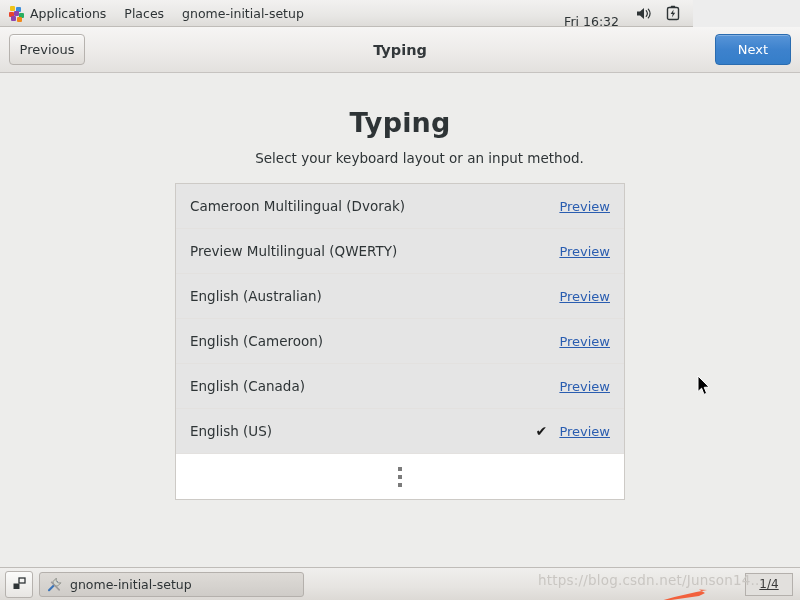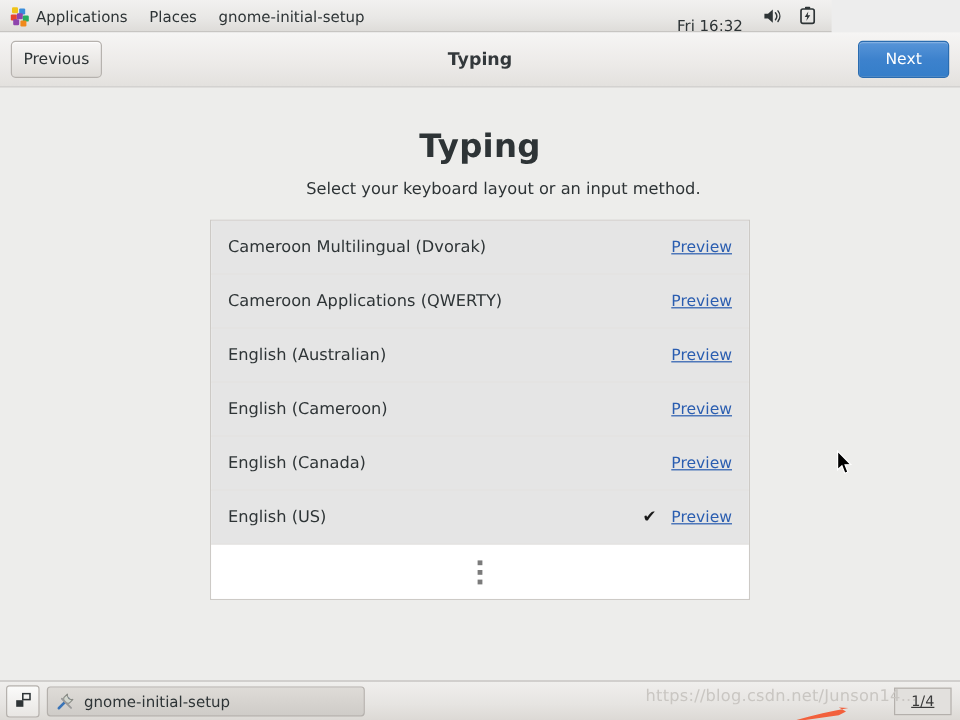--- a/index.html
+++ b/index.html
@@ -313,21 +313,21 @@
   <div id="page-title">Typing</div>
   <div id="page-subtitle">Select your keyboard layout or an input method.</div>
 
   <div id="layout-list">
       <div class="list-row">
         <div class="row-label">Cameroon Multilingual (Dvorak)</div>
         <div class="row-check"></div>
         <div class="row-preview">Preview</div>
       </div>
       <div class="list-row">
-        <div class="row-label">Cameroon Applications (QWERTY)</div>
+        <div class="row-label">Preview Multilingual (QWERTY)</div>
         <div class="row-check"></div>
         <div class="row-preview">Preview</div>
       </div>
       <div class="list-row">
         <div class="row-label">English (Australian)</div>
         <div class="row-check"></div>
         <div class="row-preview">Preview</div>
       </div>
       <div class="list-row">
         <div class="row-label">English (Cameroon)</div>

